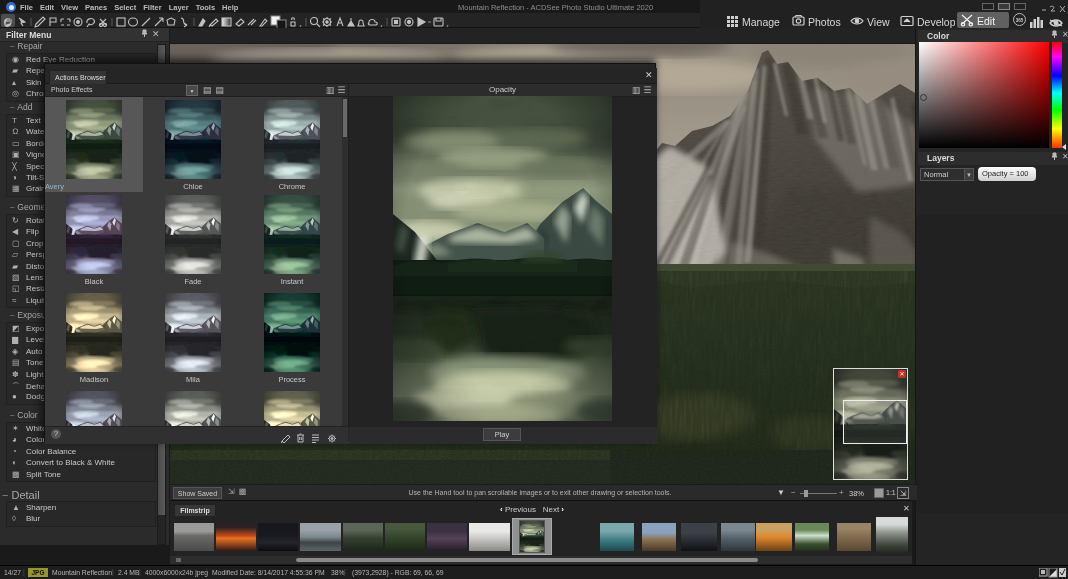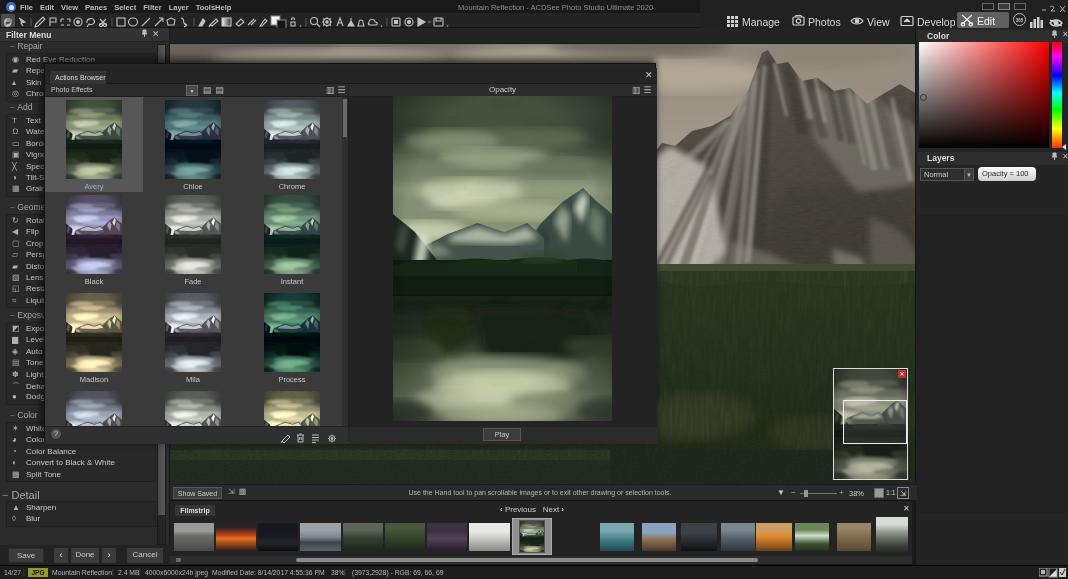--- a/index.html
+++ b/index.html
@@ -97,21 +97,21 @@
       <rect x="0" y="200" width="220" height="125" fill="#76816a" filter="url(#pvnoise)" opacity="0.12"></rect>
       <rect x="0" y="0" width="220" height="325" fill="url(#pv-vig)"></rect>
     </g>
   </defs>
 </svg>
 
   <div class="abs" style="left:0;top:0;width:1068px;height:13px;background:#191919;"></div>
   <div class="abs" style="left:6px;top:2px;width:10px;height:10px;background:#2f6fd0;border-radius:50%;"></div>
   <div class="abs" style="left:8.5px;top:4.5px;width:5px;height:5px;background:#e8eef8;border-radius:50%;"></div>
   <div class="abs" style="left:20px;top:2.5px;font-size:7.5px;font-weight:bold;color:#bdbdbd;">
-    <span style="margin-right:7px;">File</span><span style="margin-right:7px;">Edit</span><span style="margin-right:7px;">View</span><span style="margin-right:7px;">Panes</span><span style="margin-right:7px;">Select</span><span style="margin-right:7px;">Filter</span><span style="margin-right:7px;">Layer</span><span style="">Tools</span><span>Help</span>
+    <span style="margin-right:7px;">File</span><span style="margin-right:7px;">Edit</span><span style="margin-right:7px;">View</span><span style="margin-right:7px;">Panes</span><span style="margin-right:7px;">Select</span><span style="margin-right:7px;">Filter</span><span style="margin-right:7px;">Layer</span><span style="margin-right:7px;">Tools</span><span>Help</span>
   </div>
   <div class="abs" style="left:458px;top:2.5px;font-size:7.5px;color:#8f8f8f;">Mountain Reflection - ACDSee Photo Studio Ultimate 2020</div>
 
   <div class="abs" style="left:0;top:13px;width:1068px;height:15px;background:#242424;border-bottom:1px solid #141414;"></div>
   <div class="abs" style="left:1px;top:14px;width:14px;height:13px;background:#4d4d4d;border-radius:2px;"></div>
   <div class="abs" style="left:0;top:14px;width:460px;height:13px;">
     <svg width="460" height="13" viewBox="0 0 460 13">
       <g stroke="#c2c2c2" fill="none" stroke-width="1.1">
         <path d="M5,10 C4,6 5,4 7,4 M7,7 L7,3 M9,7 L9,3 M11,8 L11,4 M5,10 C6,12 10,12 11,8" fill="#c2c2c2"></path>
         <path d="M19,3 L25,7 L21,8 L23,11" fill="#c2c2c2"></path>
@@ -471,21 +471,21 @@
       <span style="position:absolute;left:6px;top:2px;font-size:7px;color:#ccc;">Photo Effects</span>
       <span style="position:absolute;left:141px;top:1px;width:12px;height:11px;background:#4a4a4a;border:1px solid #666;font-size:5px;color:#ccc;text-align:center;line-height:10px;">▼</span>
       <span style="position:absolute;left:158px;top:1px;font-size:9px;color:#bbb;letter-spacing:4px;">▤▤</span>
       <span style="position:absolute;left:281px;top:1px;font-size:9px;color:#bbb;letter-spacing:3px;">▥☰</span>
     </div>
     <div class="abs" id="grid" style="left:0;top:33px;width:297px;height:330px;background:#3a3a3a;overflow:hidden;">
       <div class="abs" style="left:0px;top:0px;width:98px;height:95px;background:#575757;"></div>
       <div class="abs" style="left:21px;top:3px;width:56px;height:79px;"><svg width="56" height="79" viewBox="0 0 220 325" preserveAspectRatio="none">
             <use href="#pvscene"></use>
           </svg></div>
-      <div class="abs" style="left:0px;top:85px;width:98px;text-align:center;font-size:7.5px;color:#9ab2cc;">Avery</div>
+      <div class="abs" style="left:0px;top:85px;width:98px;text-align:left;font-size:7.5px;color:#9ab2cc;">Avery</div>
       <div class="abs" style="left:120px;top:3px;width:56px;height:79px;filter:hue-rotate(95deg) brightness(0.78) saturate(1.45) contrast(1.1);"><svg width="56" height="79" viewBox="0 0 220 325" preserveAspectRatio="none">
             <use href="#pvscene"></use>
           </svg></div>
       <div class="abs" style="left:99px;top:85px;width:98px;text-align:center;font-size:7.5px;color:#c8c8c8;">Chloe</div>
       <div class="abs" style="left:219px;top:3px;width:56px;height:79px;filter:saturate(0.5) brightness(1.15) hue-rotate(85deg);"><svg width="56" height="79" viewBox="0 0 220 325" preserveAspectRatio="none">
             <use href="#pvscene"></use>
           </svg></div>
       <div class="abs" style="left:198px;top:85px;width:98px;text-align:center;font-size:7.5px;color:#c8c8c8;">Chrome</div>
       <div class="abs" style="left:21px;top:98px;width:56px;height:79px;filter:hue-rotate(160deg) brightness(1.05) saturate(1.15);"><svg width="56" height="79" viewBox="0 0 220 325" preserveAspectRatio="none">
             <use href="#pvscene"></use>
@@ -592,27 +592,20 @@
       <div class="abs" style="left:349px;top:19px;width:26px;height:33px;border:1px solid #555;overflow:hidden;"><svg width="24" height="31" viewBox="0 0 220 325" preserveAspectRatio="none">
             <use href="#pvscene"></use>
           </svg></div>
       </div>
   </div>
 
   <div class="abs" style="left:170px;top:556px;width:742px;height:8px;background:#2d2d2d;"></div>
   <div class="abs" style="left:296px;top:558px;width:462px;height:4px;background:#8a8a8a;border-radius:2px;"></div>
   <div class="abs" style="left:176px;top:558px;width:5px;height:4px;background:#666;"></div>
 
-  <div class="abs" style="left:0;top:545px;width:170px;height:20px;background:#232323;">
-    <div class="abs" style="left:8px;top:3px;width:36px;height:15px;background:#3b3b3b;border:1px solid #2a2a2a;color:#ccc;font-size:8px;text-align:center;line-height:14px;">Save</div>
-    <div class="abs" style="left:54px;top:3px;width:14px;height:15px;background:#3b3b3b;color:#eee;font-size:9px;text-align:center;line-height:14px;">‹</div>
-    <div class="abs" style="left:71px;top:3px;width:28px;height:15px;background:#3b3b3b;color:#ccc;font-size:8px;text-align:center;line-height:14px;">Done</div>
-    <div class="abs" style="left:102px;top:3px;width:14px;height:15px;background:#3b3b3b;color:#eee;font-size:9px;text-align:center;line-height:14px;">›</div>
-    <div class="abs" style="left:127px;top:3px;width:36px;height:15px;background:#3b3b3b;color:#ccc;font-size:8px;text-align:center;line-height:14px;">Cancel</div>
-  </div>
 
   <div class="abs" style="left:0;top:565px;width:1068px;height:14px;background:#1d1d1d;border-top:1px solid #000;color:#b8b8b8;font-size:6.8px;">
     <span style="position:absolute;left:4px;top:3px;">14/27</span>
     <span style="position:absolute;left:23px;top:2px;color:#555;">|</span>
     <span style="position:absolute;left:28px;top:2px;width:20px;height:9px;background:#97972e;color:#111;font-size:6.5px;font-weight:bold;text-align:center;line-height:9px;">JPG</span>
     <span style="position:absolute;left:52px;top:3px;">Mountain Reflection</span>
     <span style="position:absolute;left:112px;top:2px;color:#555;">|</span>
     <span style="position:absolute;left:118px;top:3px;">2.4 MB</span>
     <span style="position:absolute;left:139px;top:2px;color:#555;">|</span>
     <span style="position:absolute;left:145px;top:3px;">4000x6000x24b jpeg</span>

